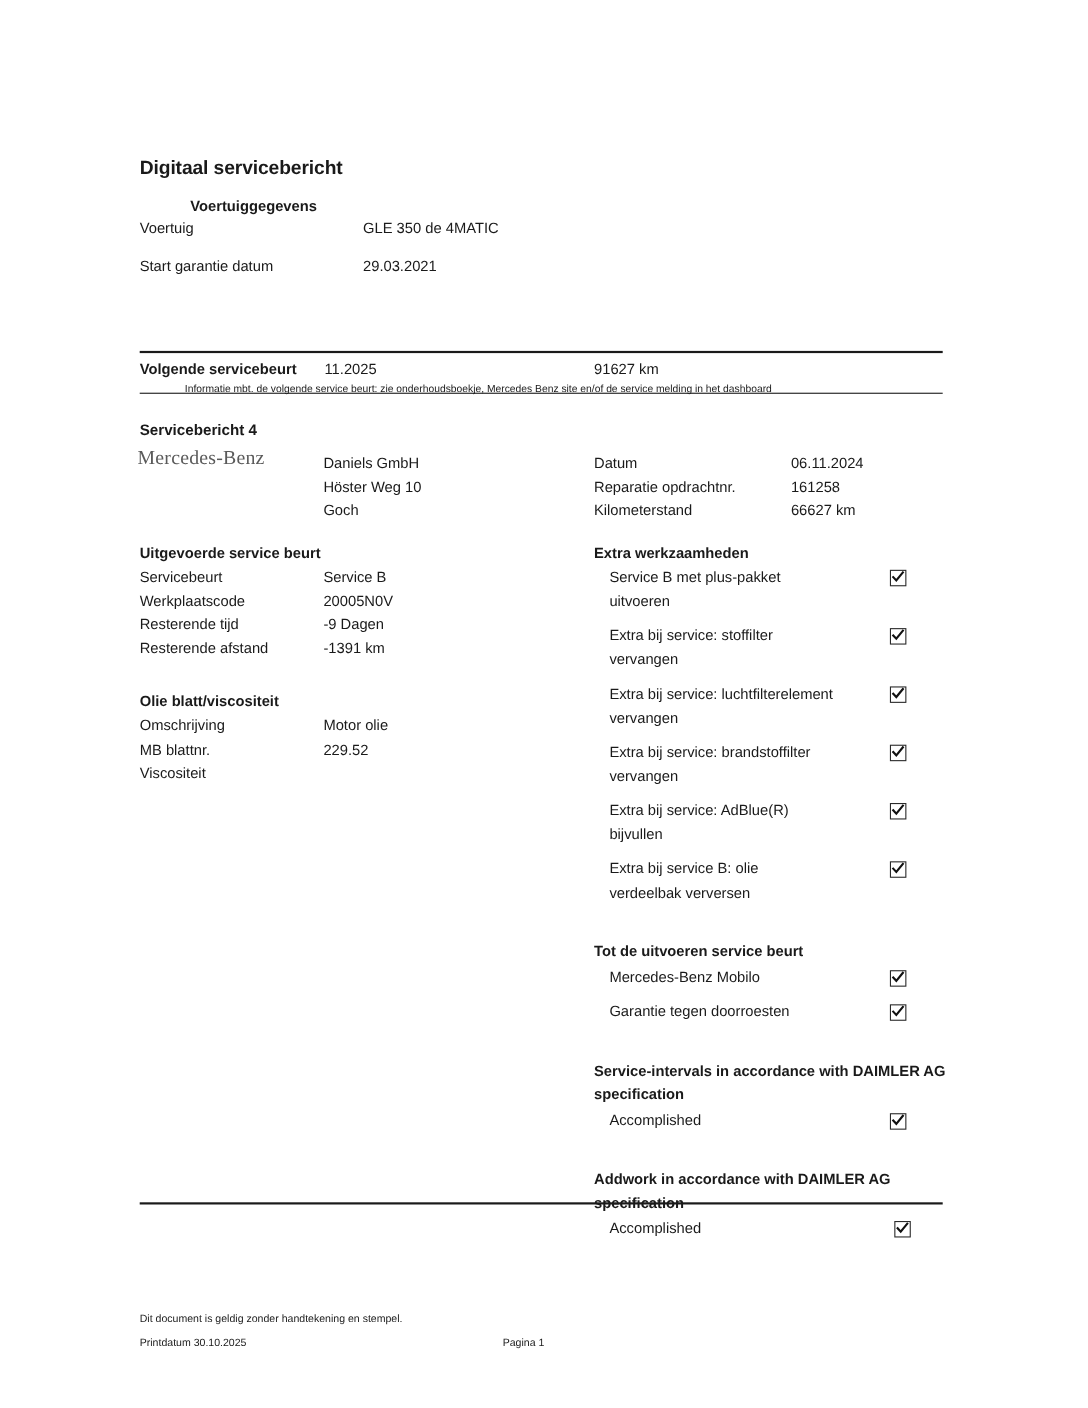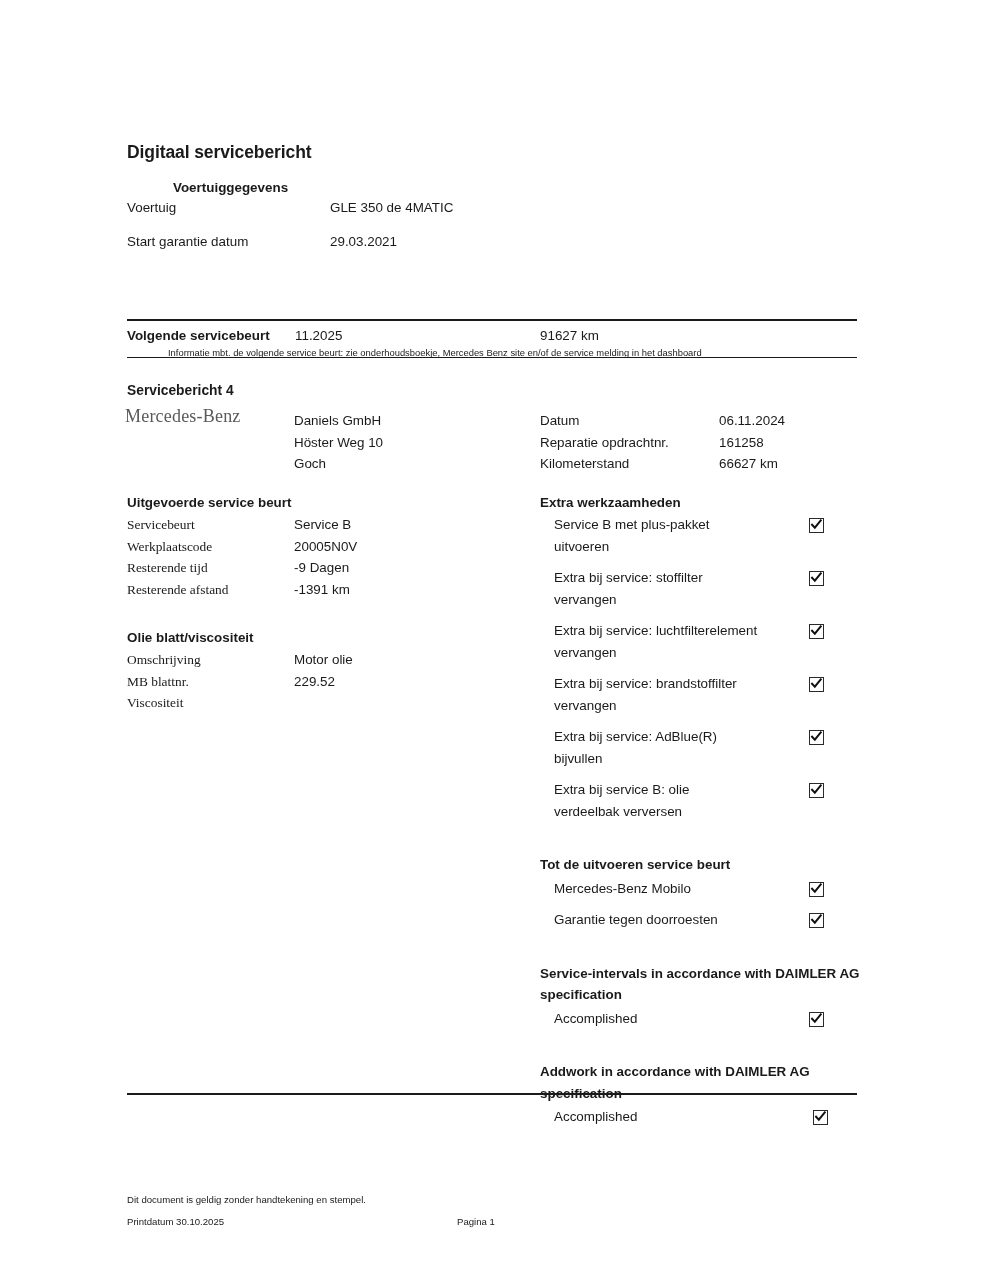--- a/index.html
+++ b/index.html
@@ -160,21 +160,21 @@
     left: 413px;
     width: 320px;
   }
   .sec-head {
     font-size: 13.4px;
     font-weight: bold;
     margin-bottom: 4px;
   }
   .kv-rows { font-size: 13.4px; line-height: 21.5px; }
   .kv-row { position: relative; height: 21.5px; }
-  .kv-label { position: absolute; left: 0; top: 0; font-family: Liberation Serif, serif; }
+  .kv-label { position: absolute; left: 0; top: 0; }
   .kv-value { position: absolute; left: 167px; top: 0; }
 
   .block-gap { height: 30px; }
   .block-gap-sm { height: 22px; }
 
   
   .chk-list { font-size: 13.4px; }
   .chk-item {
     position: relative;
     padding-right: 60px;

